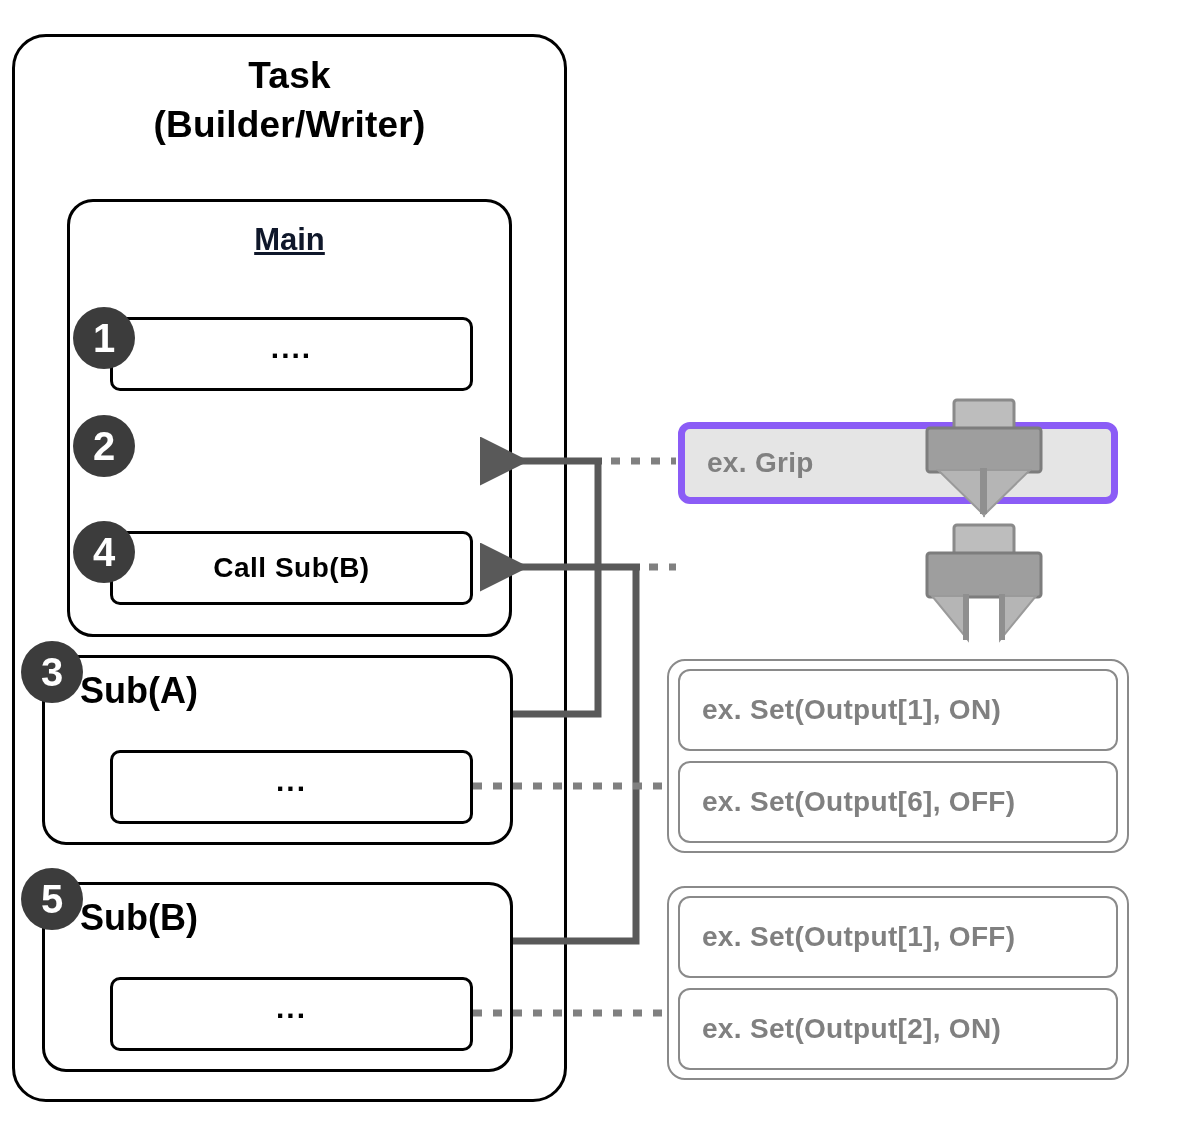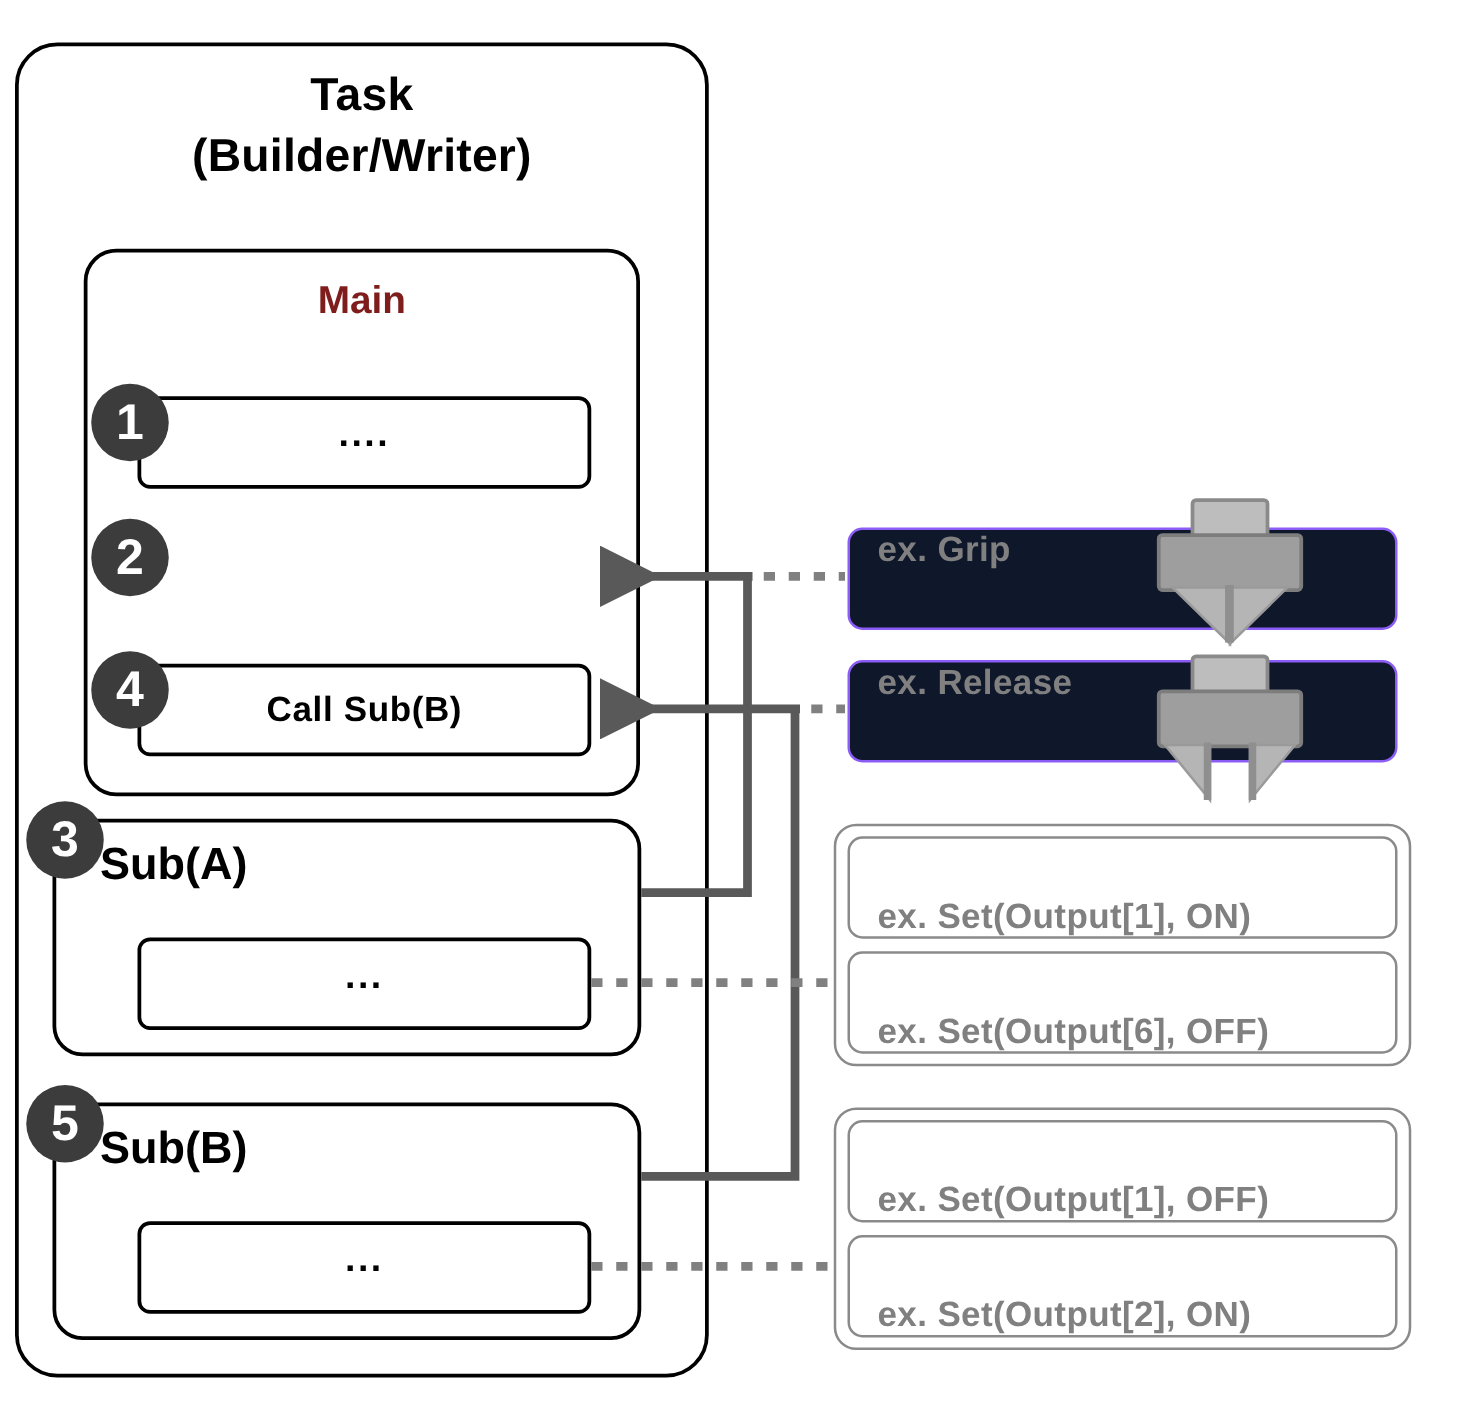--- a/index.html
+++ b/index.html
@@ -51,21 +51,22 @@
     border-radius: 26px;
     background: #fff;
   }
   .main-title {
     position: absolute;
     left: 67px; top: 222px;
     width: 445px;
     text-align: center;
     font-size: 31px;
     font-weight: bold;
-    color: #7f1d1d;
+    color: #0f172a;
+    text-decoration: underline;
   }
 
   
   .sub-outer {
     left: 42px;
     width: 471px;
     border: 3px solid #000;
     border-radius: 24px;
     background: #fff;
   }
@@ -122,24 +123,25 @@
   .badge-2 { left: 73px; top: 415px; }
   .badge-4 { left: 73px; top: 521px; }
   .badge-3 { left: 21px; top: 641px; }
   .badge-5 { left: 21px; top: 868px; }
 
   
   .act-box {
     left: 678px;
     width: 440px;
     height: 82px;
-    border: 2px solid #8b5cf6;
+    border: 7px solid #8b5cf6;
     border-radius: 12px;
-    background: #0f172a;
-    display: flex;
+    background: #e5e5e5;
+    display: flex;
+    align-items: center;
     z-index: 4;
   }
   .act-label {
     padding-left: 22px;
     font-size: 28px;
     font-weight: bold;
     color: #808080;
     letter-spacing: .3px;
     white-space: nowrap;
   }
@@ -158,21 +160,21 @@
   .grp-a { top: 659px; }
   .grp-b { top: 886px; }
   .grp-item {
     left: 678px;
     width: 440px;
     height: 82px;
     border: 2px solid #8a8a8a;
     border-radius: 12px;
     background: #fff;
     display: flex;
-    align-items: flex-end;
+    align-items: center;
   }
   .grp-a-1 { top: 669px; }
   .grp-a-2 { top: 761px; }
   .grp-b-1 { top: 896px; }
   .grp-b-2 { top: 988px; }
 
   
   .svg-layer {
     position: absolute;
     left: 0; top: 0;
@@ -214,23 +216,20 @@
   </div>
 
   <div class="abs badge badge-1">1</div>
   <div class="abs badge badge-2">2</div>
   <div class="abs badge badge-4">4</div>
   <div class="abs badge badge-3">3</div>
   <div class="abs badge badge-5">5</div>
 
   <div class="abs act-box act-grip">
     <span class="act-label">ex. Grip</span>
-  </div>
-  <div class="abs act-box act-release">
-    <span class="act-label">ex. Release</span>
   </div>
 
   <div class="abs grp-outer grp-a"></div>
   <div class="abs grp-item grp-a-1">
     <span class="act-label">ex. Set(Output[1], ON)</span>
   </div>
   <div class="abs grp-item grp-a-2">
     <span class="act-label">ex. Set(Output[6], OFF)</span>
   </div>
 

